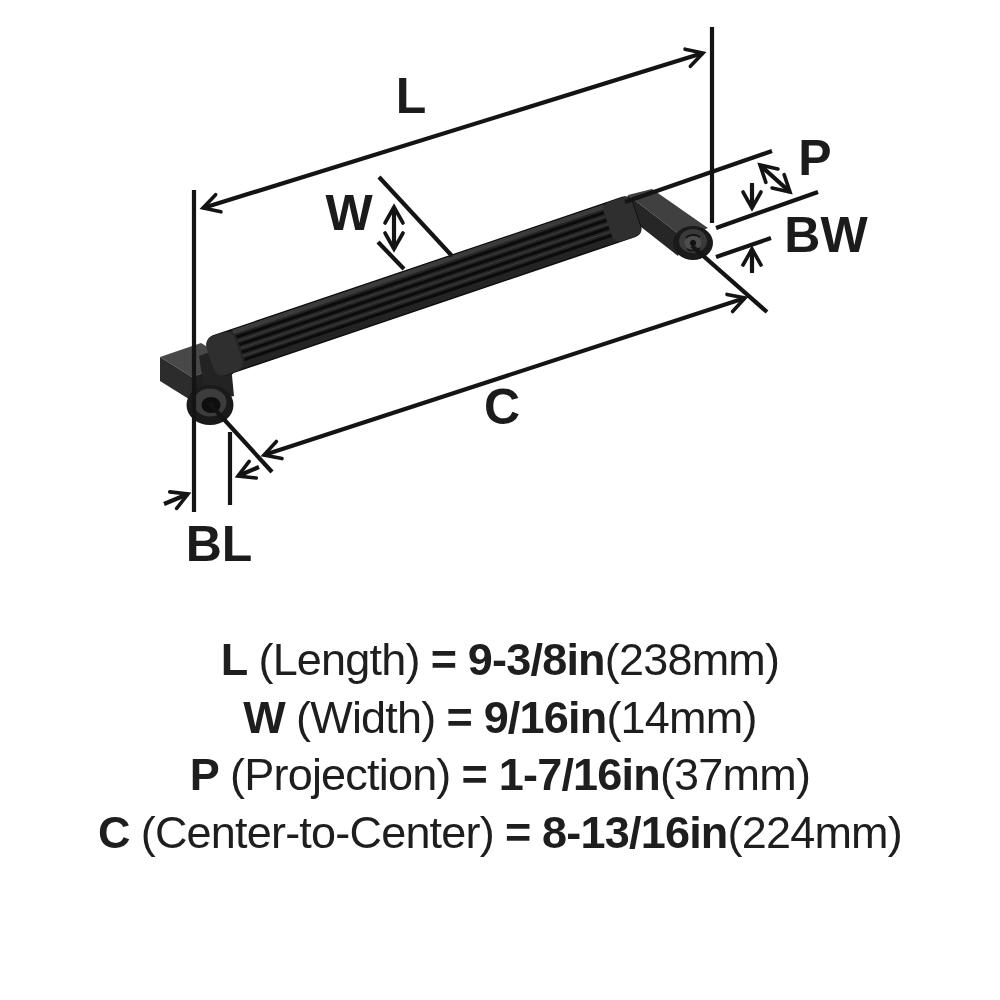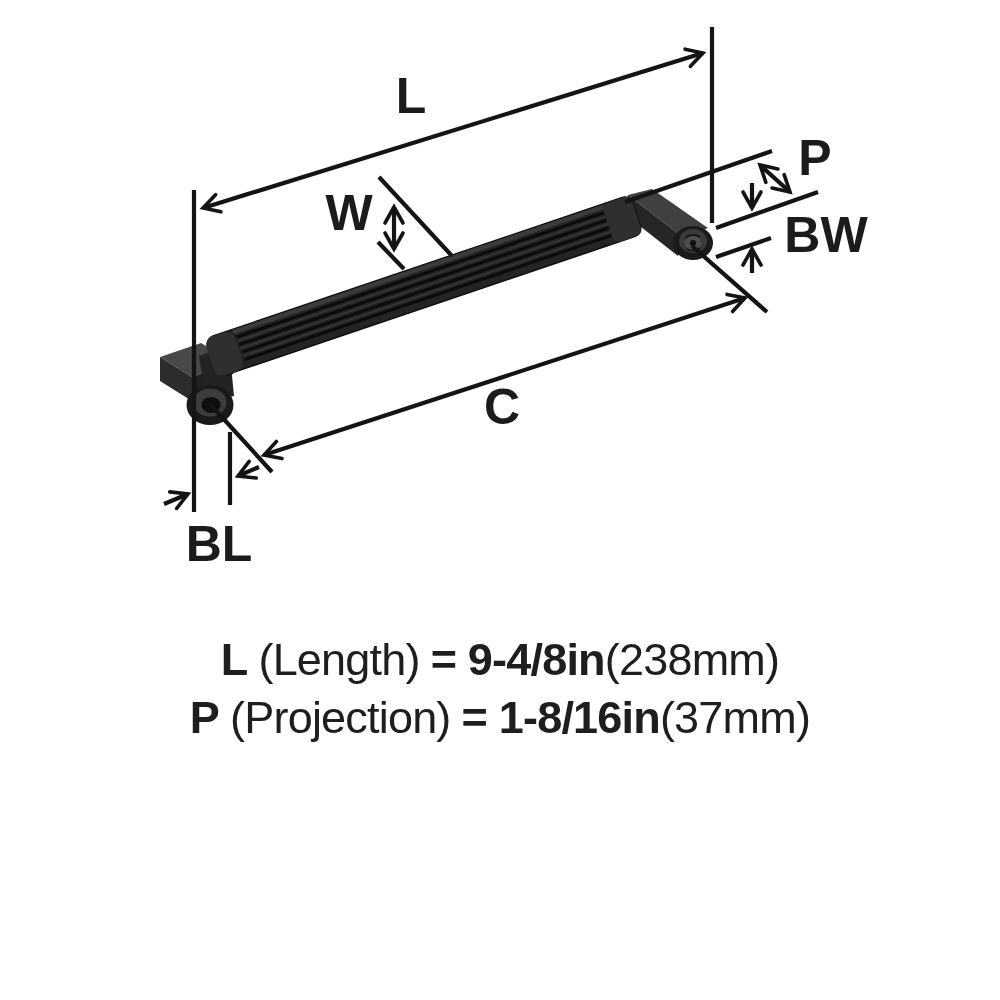--- a/index.html
+++ b/index.html
@@ -115,20 +115,26 @@
     <text x="411" y="113" text-anchor="middle">L</text>
     <text x="349" y="230" text-anchor="middle">W</text>
     <text x="815" y="175" text-anchor="middle">P</text>
     <text x="826" y="252" text-anchor="middle">BW</text>
     <text x="502" y="424" text-anchor="middle">C</text>
     <text x="219" y="561" text-anchor="middle">BL</text>
   </svg>
 
   <div class="legend">
     <div class="legend-row">
-      <span class="b sym">L</span><span class="n name">(Length)</span><span class="b val">= 9-4/8in</span><span class="n met">(238mm)</span>
+      <span class="b sym">L</span><span class="n name">(Length)</span><span class="b val">= 9-3/8in</span><span class="n met">(238mm)</span>
     </div>
     <div class="legend-row">
-      <span class="b sym">P</span><span class="n name">(Projection)</span><span class="b val">= 1-8/16in</span><span class="n met">(37mm)</span>
+      <span class="b sym">W</span><span class="n name">(Width)</span><span class="b val">= 9/16in</span><span class="n met">(14mm)</span>
+    </div>
+    <div class="legend-row">
+      <span class="b sym">P</span><span class="n name">(Projection)</span><span class="b val">= 1-7/16in</span><span class="n met">(37mm)</span>
+    </div>
+    <div class="legend-row">
+      <span class="b sym">C</span><span class="n name">(Center-to-Center)</span><span class="b val">= 8-13/16in</span><span class="n met">(224mm)</span>
     </div>
   </div>
 
 </div>
 
 </body></html>

